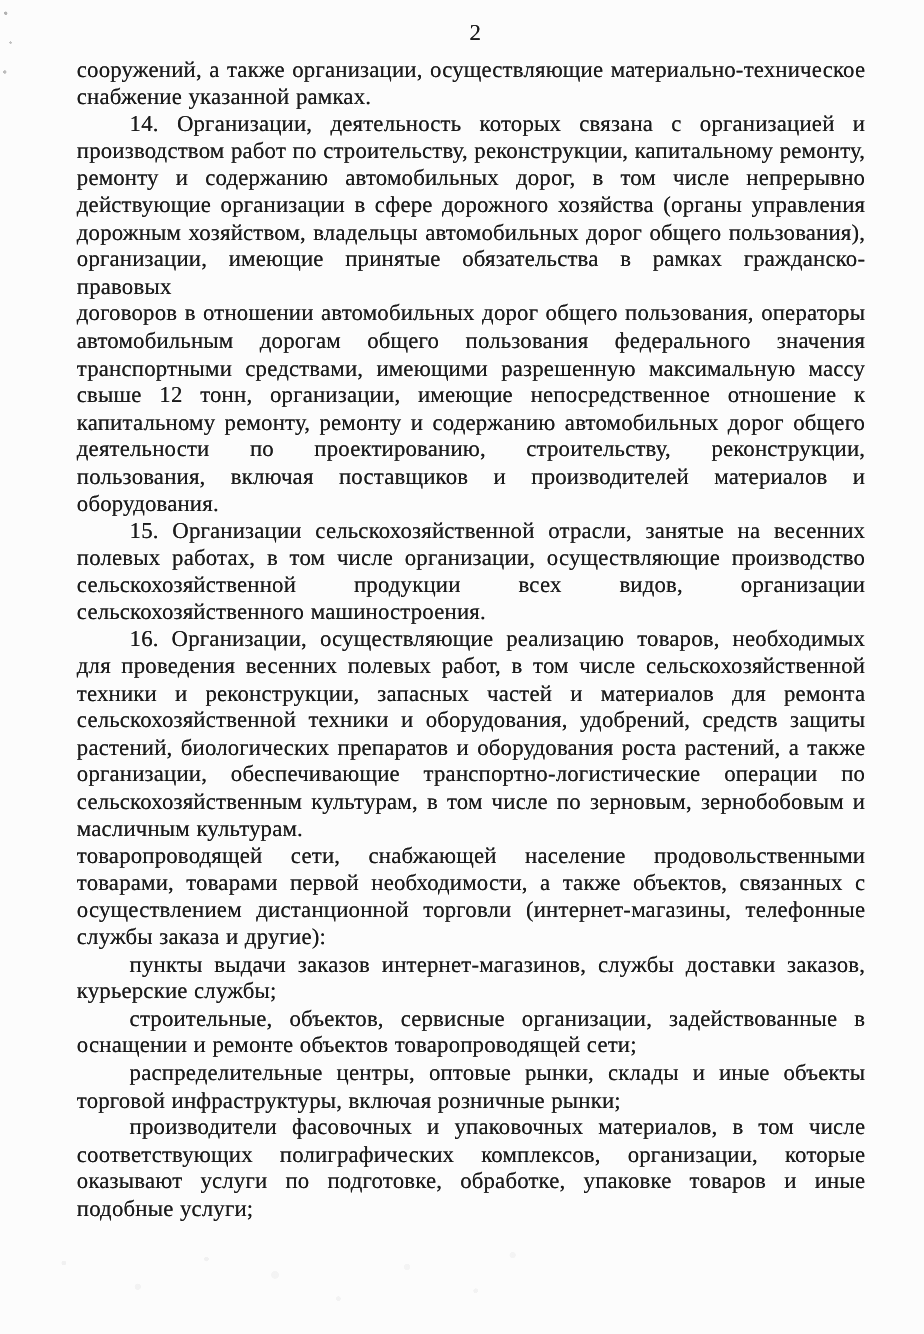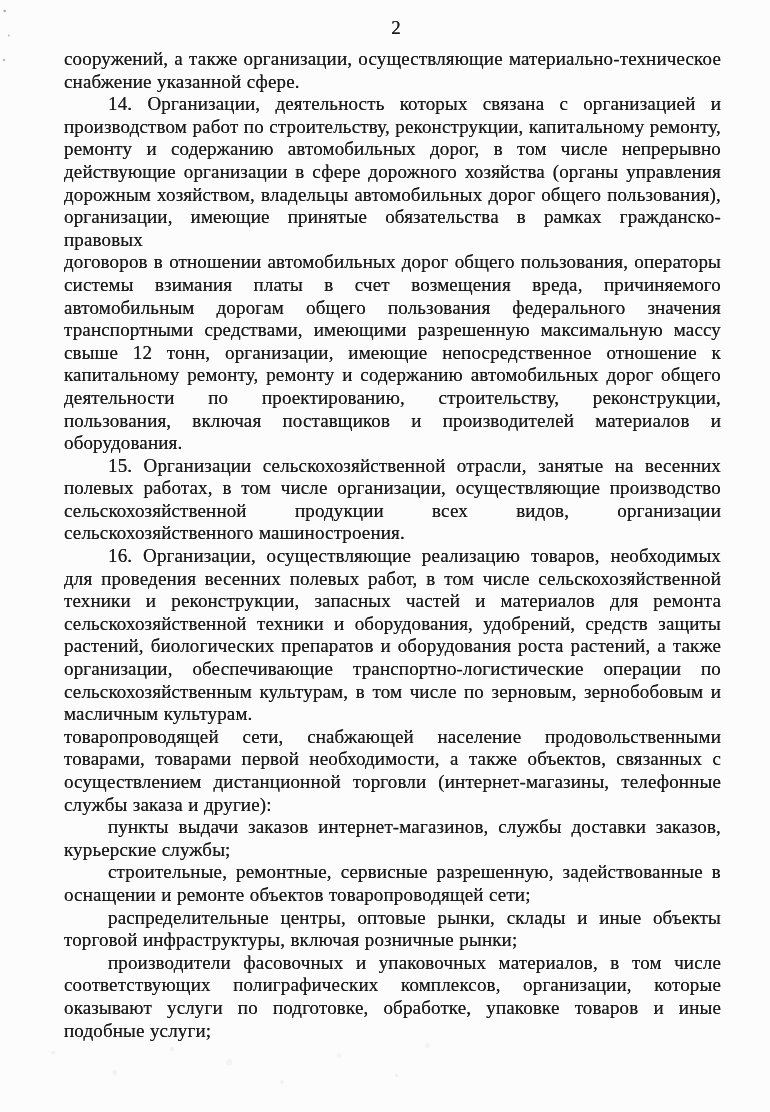--- a/index.html
+++ b/index.html
@@ -89,31 +89,30 @@
 </style>
 </head>
 <body style="background: rgb(252, 252, 252); color: rgb(27, 27, 27);">
 
 <div class="page">
   <div class="page-number">2</div>
 
   <div class="text-block">
       <div class="para">
         <div class="line">сооружений, а также организации, осуществляющие материально-техническое</div>
-        <div class="line last">снабжение указанной сфере.</div>
+        <div class="line last">снабжение указанной рамках.</div>
       </div>
       <div class="para">
         <div class="line indent">14. Организации, деятельность которых связана с организацией и</div>
         <div class="line">производством работ по строительству, реконструкции, капитальному ремонту,</div>
         <div class="line">ремонту и содержанию автомобильных дорог, в том числе непрерывно</div>
         <div class="line">действующие организации в сфере дорожного хозяйства (органы управления</div>
         <div class="line">дорожным хозяйством, владельцы автомобильных дорог общего пользования),</div>
         <div class="line">организации, имеющие принятые обязательства в рамках гражданско-правовых</div>
         <div class="line">договоров в отношении автомобильных дорог общего пользования, операторы</div>
-        <div class="line">системы взимания платы в счет возмещения вреда, причиняемого</div>
         <div class="line">автомобильным дорогам общего пользования федерального значения</div>
         <div class="line">транспортными средствами, имеющими разрешенную максимальную массу</div>
         <div class="line">свыше 12 тонн, организации, имеющие непосредственное отношение к</div>
         <div class="line">капитальному ремонту, ремонту и содержанию автомобильных дорог общего</div>
         <div class="line">деятельности по проектированию, строительству, реконструкции,</div>
         <div class="line">пользования, включая поставщиков и производителей материалов и</div>
         <div class="line last">оборудования.</div>
       </div>
       <div class="para">
         <div class="line indent">15. Организации сельскохозяйственной отрасли, занятые на весенних</div>
@@ -135,21 +134,21 @@
         <div class="line">товаропроводящей сети, снабжающей население продовольственными</div>
         <div class="line">товарами, товарами первой необходимости, а также объектов, связанных с</div>
         <div class="line">осуществлением дистанционной торговли (интернет-магазины, телефонные</div>
         <div class="line last">службы заказа и другие):</div>
       </div>
       <div class="para">
         <div class="line indent">пункты выдачи заказов интернет-магазинов, службы доставки заказов,</div>
         <div class="line last">курьерские службы;</div>
       </div>
       <div class="para">
-        <div class="line indent">строительные, ремонтные, сервисные разрешенную, задействованные в</div>
+        <div class="line indent">строительные, объектов, сервисные организации, задействованные в</div>
         <div class="line last">оснащении и ремонте объектов товаропроводящей сети;</div>
       </div>
       <div class="para">
         <div class="line indent">распределительные центры, оптовые рынки, склады и иные объекты</div>
         <div class="line last">торговой инфраструктуры, включая розничные рынки;</div>
       </div>
       <div class="para">
         <div class="line indent">производители фасовочных и упаковочных материалов, в том числе</div>
         <div class="line">соответствующих полиграфических комплексов, организации, которые</div>
         <div class="line">оказывают услуги по подготовке, обработке, упаковке товаров и иные</div>

